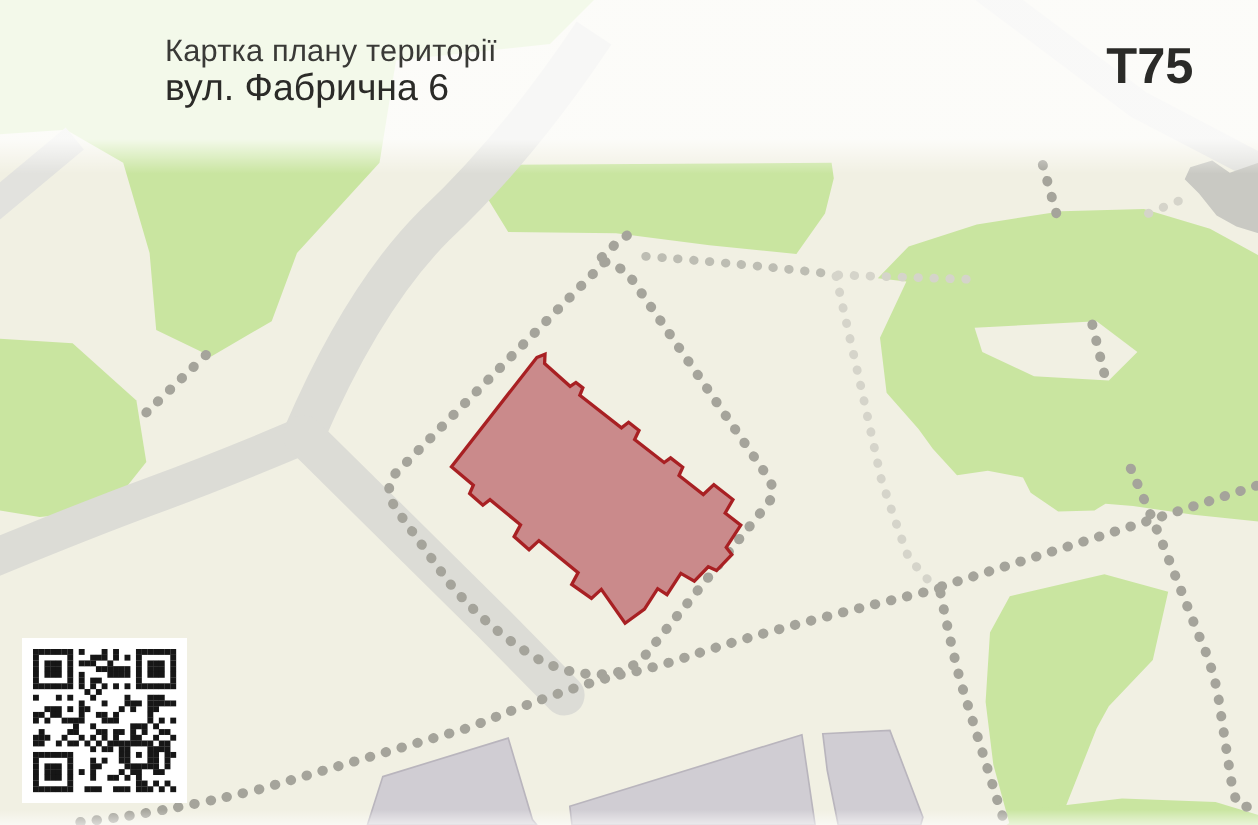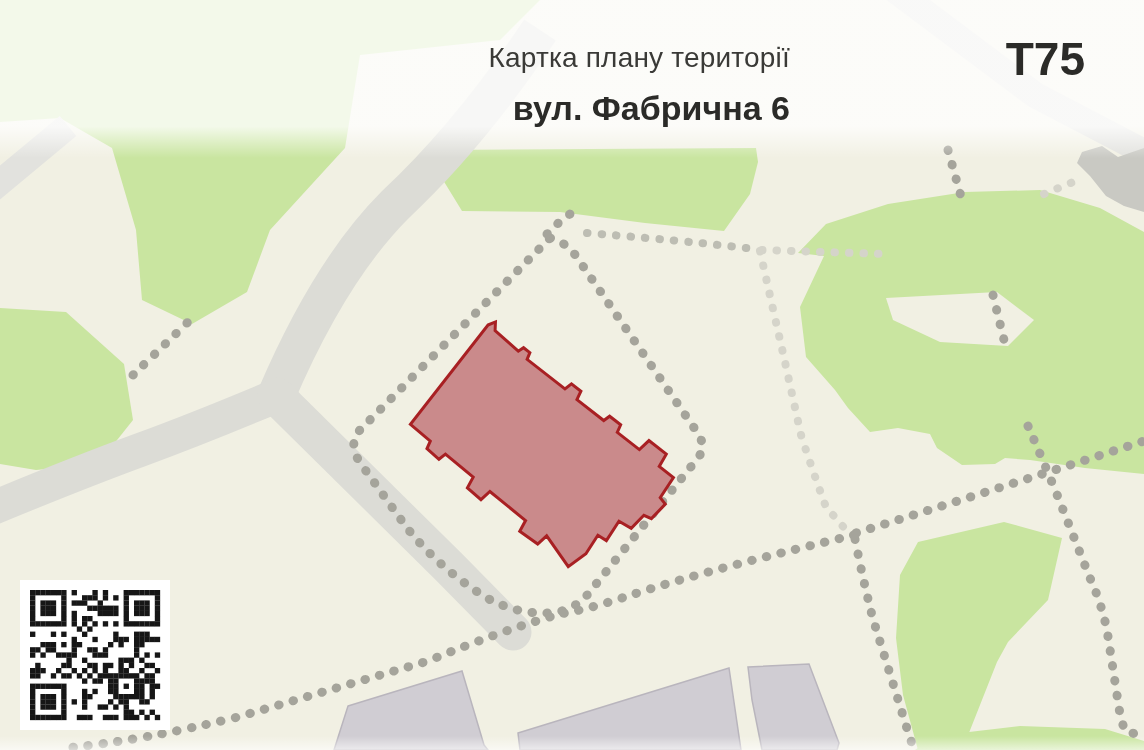--- a/index.html
+++ b/index.html
@@ -33,28 +33,28 @@
       rgba(255,255,255,.78) 80%,
       rgba(255,255,255,0) 100%);
     pointer-events:none;
   }
   .bottom-fade{
     position:absolute;left:0;bottom:0;width:1144px;height:14px;
     background:linear-gradient(to top, rgba(255,255,255,.6), rgba(255,255,255,0));
     pointer-events:none;
   }
   .title-block{
-    position:absolute;left:150px;top:42px;width:640px;text-align:right;
+    position:absolute;left:150px;top:30px;width:640px;text-align:left;
   }
   .map-title{
     font-size:28px;font-weight:500;color:var(--title,#3a3a37);
     letter-spacing:.2px;line-height:1.15;
   }
   .map-subtitle{
-    margin-top:16px;font-size:34px;font-weight:700;color:var(--strong,#2b2b28);
+    font-size:34px;font-weight:400;color:var(--strong,#2b2b28);
     line-height:1.1;
   }
   .territory-code{
     position:absolute;top:34px;right:59px;
     font-size:46px;font-weight:700;color:var(--strong,#2b2b28);line-height:1.1;
   }
 </style>
 </head>
 <body>
 

